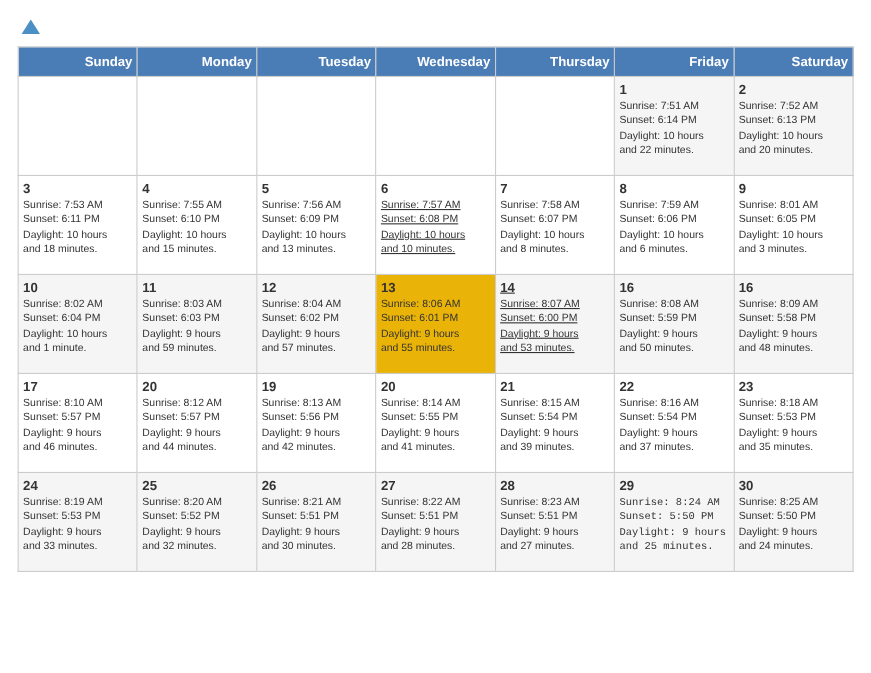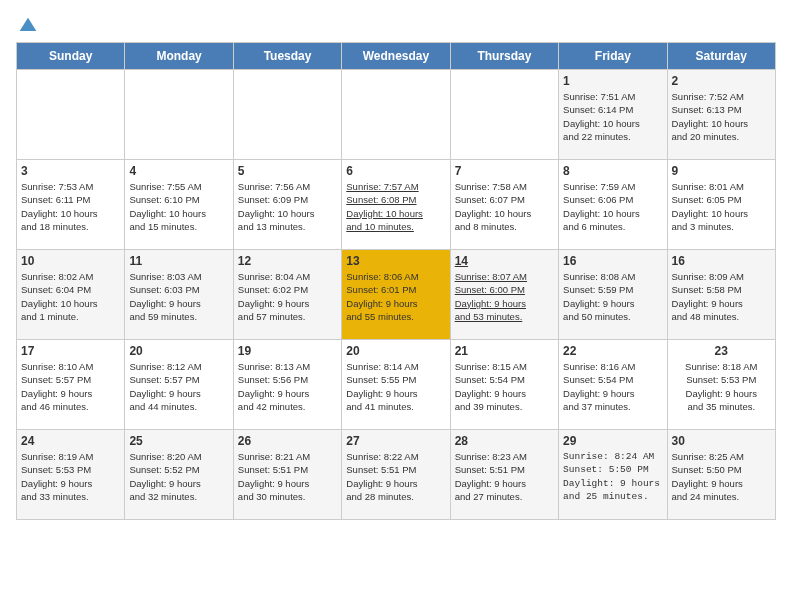--- a/index.html
+++ b/index.html
@@ -58,21 +58,21 @@
       width: 100%;
       border-collapse: collapse;
       table-layout: fixed;
     }
     .calendar-table th {
       background-color: #4a7cb5;
       color: #fff;
       font-size: 12px;
       font-weight: bold;
       padding: 6px 4px;
-      text-align: center;
+      text-align: right;
       border: 1px solid #ccc;
     }
     .calendar-table td {
       border: 1px solid #ccc;
       vertical-align: top;
       padding: 4px;
       height: 90px;
       font-size: 10px;
       color: #333;
       background: #fff;
@@ -290,21 +290,21 @@
 Daylight: 9 hours
 and 39 minutes.</div>
         </td>
         <td style="background: rgb(255, 255, 255);">
           <span class="day-number">22</span>
           <div class="day-info" style="white-space: pre-line;">Sunrise: 8:16 AM
 Sunset: 5:54 PM
 Daylight: 9 hours
 and 37 minutes.</div>
         </td>
-        <td style="background: rgb(255, 255, 255); text-align: center;">
+        <td style="background: rgb(255, 255, 255);">
           <span class="day-number">23</span>
           <div class="day-info" style="white-space: pre-line;">Sunrise: 8:18 AM
 Sunset: 5:53 PM
 Daylight: 9 hours
 and 35 minutes.</div>
         </td>
       </tr>
       <tr>
         <td style="background: rgb(245, 245, 245);">
           <span class="day-number">24</span>

